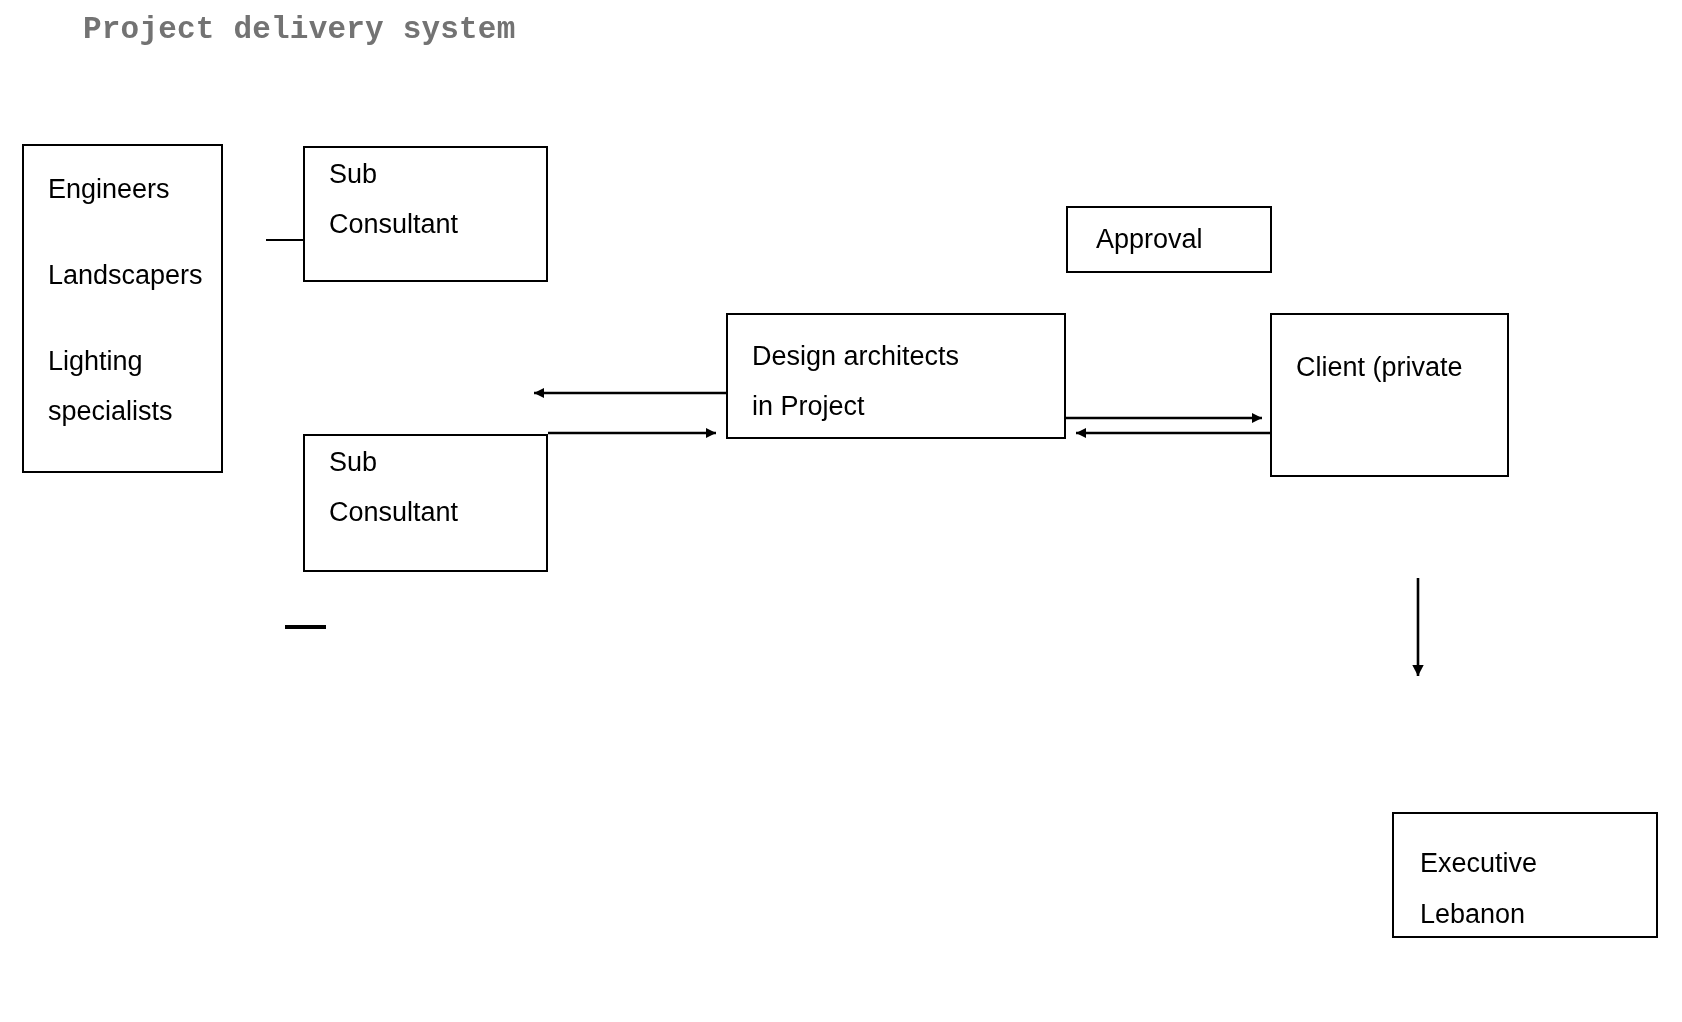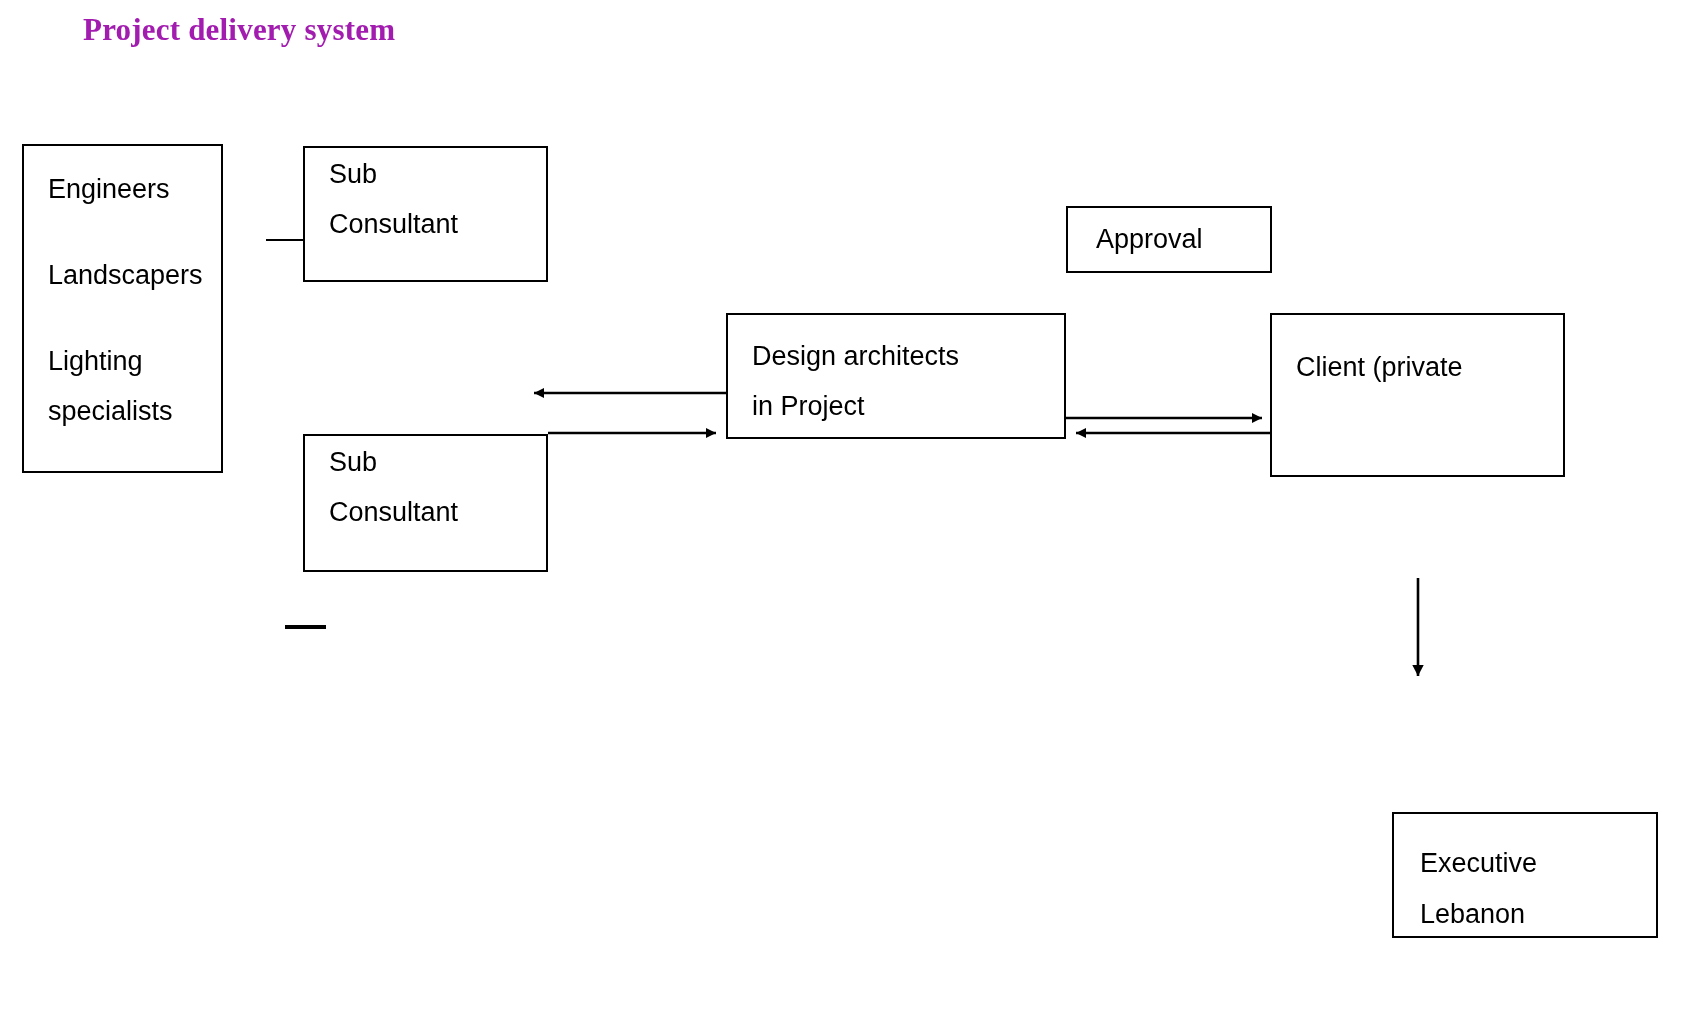--- a/index.html
+++ b/index.html
@@ -20,24 +20,24 @@
     position: absolute;
     left: 0;
     top: 0;
     width: 1682px;
     height: 1022px;
   }
   .title {
     position: absolute;
     left: 83px;
     top: 12px;
-    font-family: Liberation Serif, serif;
+    font-family: Liberation Mono, monospace;
     font-weight: bold;
     font-size: 31px;
-    color: #a21caf;
+    color: #737373;
     letter-spacing: 0.2px;
     white-space: nowrap;
   }
   .node {
     position: absolute;
     box-sizing: border-box;
     border: 2px solid #000000;
     background: #ffffff;
     color: #000000;
     font-family: "Liberation Sans", sans-serif;
@@ -70,21 +70,21 @@
     left: 726px; top: 313px; width: 340px; height: 126px;
   }
   #node-design-architects .lines { padding-top: 16px; }
 
   #node-approval {
     left: 1066px; top: 206px; width: 206px; height: 67px;
   }
   #node-approval .lines { padding-top: 6px; padding-left: 28px; }
 
   #node-client {
-    left: 1270px; top: 313px; width: 295px; height: 164px;
+    left: 1270px; top: 313px; width: 239px; height: 164px;
   }
   #node-client .lines { padding-top: 27px; }
 
   #node-executive-architects {
     left: 1392px; top: 812px; width: 266px; height: 126px;
   }
   #node-executive-architects .lines { padding-top: 24px; padding-left: 26px; }
   #node-executive-architects .line { line-height: 51px; }
 </style>
 </head>

